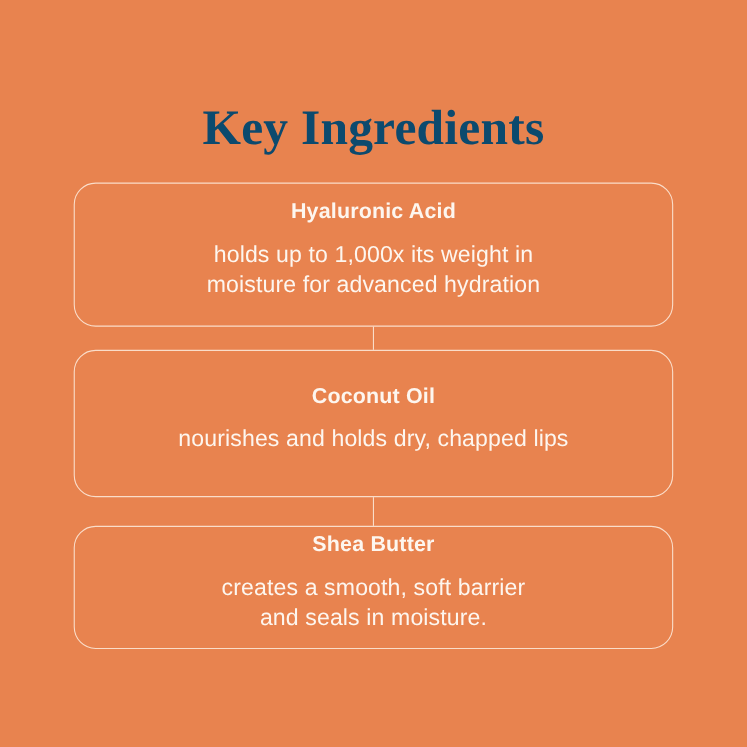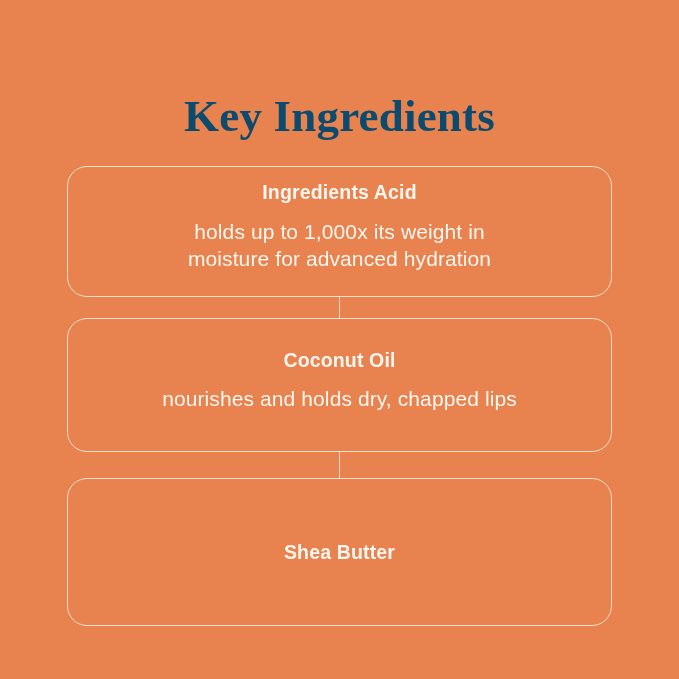--- a/index.html
+++ b/index.html
@@ -57,21 +57,21 @@
     background: transparent;
     display: flex;
     flex-direction: column;
     align-items: center;
     justify-content: center;
     text-align: center;
   }
 
   .ingredient-card.card-1 { height: 131px; }
   .ingredient-card.card-2 { height: 134px; }
-  .ingredient-card.card-3 { height: 148px; }
+  .ingredient-card.card-3 { height: 112px; }
 
   .card-heading {
     font-family: "Liberation Sans", sans-serif;
     font-weight: bold;
     font-size: 19.5px;
     line-height: 26px;
     letter-spacing: 0.15px;
     color: #fdf6ef;
     margin: 0;
   }
@@ -112,36 +112,38 @@
 </head>
 <body>
 
 <div id="infographic">
 
   <h1 id="page-title">Key Ingredients</h1>
 
   <div id="card-stack">
 
     <div class="ingredient-card card-1">
-      <div class="card-heading">Ingredients Acid</div>
+      <div class="card-heading">Hyaluronic Acid</div>
       <div class="card-body">holds up to 1,000x its weight in
 moisture for advanced hydration</div>
     </div>
 
     <div class="card-connector connector-1">
       <div class="connector-line"></div>
     </div>
 
     <div class="ingredient-card card-2">
       <div class="card-heading">Coconut Oil</div>
       <div class="card-body">nourishes and holds dry, chapped lips</div>
     </div>
 
     <div class="card-connector connector-2">
       <div class="connector-line"></div>
     </div>
 
     <div class="ingredient-card card-3">
       <div class="card-heading">Shea Butter</div>
+      <div class="card-body">creates a smooth, soft barrier
+and seals in moisture.</div>
     </div>
 
   </div>
 </div>
 
 </body></html>

